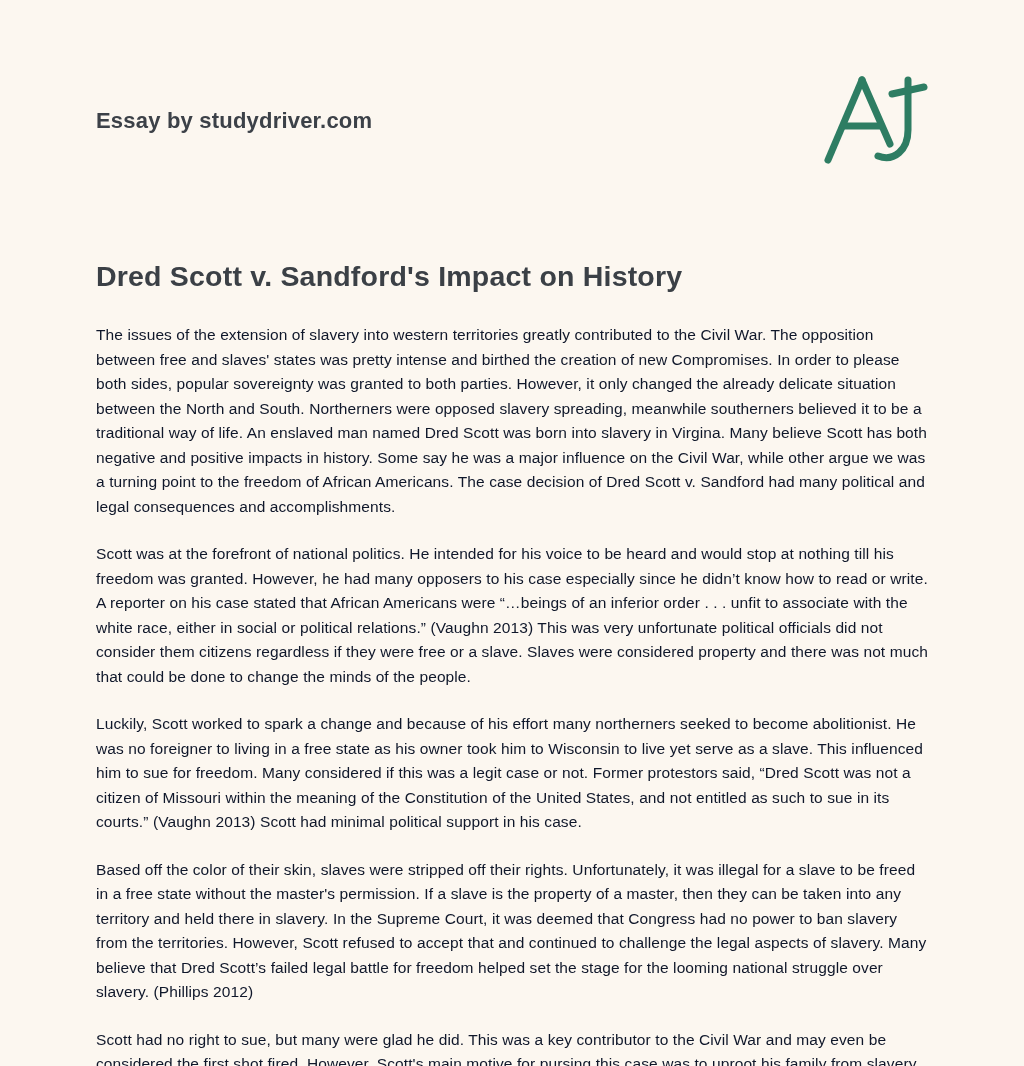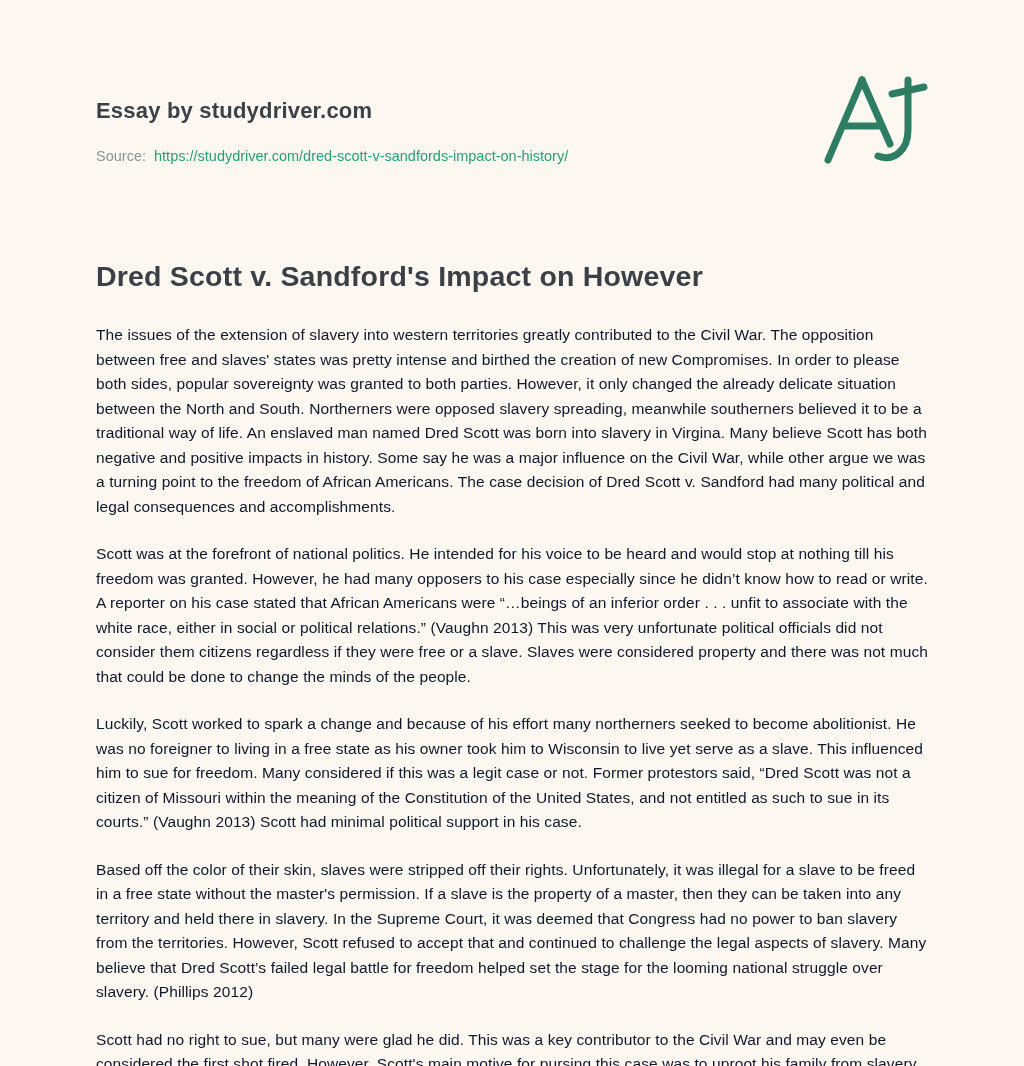--- a/index.html
+++ b/index.html
@@ -19,21 +19,21 @@
   .page {
     width: 1024px;
     height: 1066px;
     padding: 72px 96px 0 96px;
     position: relative;
   }
 
   .header {
     display: flex;
     justify-content: space-between;
-    align-items: flex-end;
+    align-items: center;
   }
 
   .header-left { padding-top: 6px; }
 
   .essay-by {
     font-size: 22px;
     font-weight: 700;
     color: #3c4148;
     letter-spacing: 0.2px;
   }
@@ -81,42 +81,38 @@
   }
 </style>
 </head>
 <body>
 
 <div class="page">
 
   <div class="header">
     <div class="header-left">
       <div class="essay-by">Essay by studydriver.com</div>
-      <div class="source-line">
-        <span class="source-label">Source:</span>
-        <a class="source-url" href="#">https://studydriver.com/dred-scott-v-sandfords-impact-on-history/</a>
-      </div>
     </div>
 
     <div class="logo-wrap">
       <svg width="110" height="92" viewBox="0 0 110 92" fill="none" xmlns="http://www.w3.org/2000/svg">
 
         <path d="M8 88 L42 8" stroke="#2e7d63" stroke-width="7" stroke-linecap="round"></path>
         <path d="M42 8 L70 72" stroke="#2e7d63" stroke-width="7" stroke-linecap="round"></path>
         <path d="M24 54 L60 54" stroke="#2e7d63" stroke-width="7" stroke-linecap="round"></path>
 
         <path d="M88 8 C88 8 88 48 88 58 C88 78 74 90 58 84" stroke="#2e7d63" stroke-width="7" stroke-linecap="round" fill="none"></path>
 
         <path d="M72 22 L104 15" stroke="#2e7d63" stroke-width="7" stroke-linecap="round"></path>
       </svg>
     </div>
   </div>
 
   <div class="article">
-    <h1 class="article-title">Dred Scott v. Sandford's Impact on However</h1>
+    <h1 class="article-title">Dred Scott v. Sandford's Impact on History</h1>
 
     <div class="article-body">
       <p>The issues of the extension of slavery into western territories greatly contributed to the Civil War. The opposition between free and slaves' states was pretty intense and birthed the creation of new Compromises. In order to please both sides, popular sovereignty was granted to both parties. However, it only changed the already delicate situation between the North and South. Northerners were opposed slavery spreading, meanwhile southerners believed it to be a traditional way of life. An enslaved man named Dred Scott was born into slavery in Virgina. Many believe Scott has both negative and positive impacts in history. Some say he was a major influence on the Civil War, while other argue we was a turning point to the freedom of African Americans. The case decision of Dred Scott v. Sandford had many political and legal consequences and accomplishments.</p>
       <p>Scott was at the forefront of national politics. He intended for his voice to be heard and would stop at nothing till his freedom was granted. However, he had many opposers to his case especially since he didn’t know how to read or write. A reporter on his case stated that African Americans were “…beings of an inferior order . . . unfit to associate with the white race, either in social or political relations.” (Vaughn 2013) This was very unfortunate political officials did not consider them citizens regardless if they were free or a slave. Slaves were considered property and there was not much that could be done to change the minds of the people.</p>
       <p>Luckily, Scott worked to spark a change and because of his effort many northerners seeked to become abolitionist. He was no foreigner to living in a free state as his owner took him to Wisconsin to live yet serve as a slave. This influenced him to sue for freedom. Many considered if this was a legit case or not. Former protestors said, “Dred Scott was not a citizen of Missouri within the meaning of the Constitution of the United States, and not entitled as such to sue in its courts.” (Vaughn 2013) Scott had minimal political support in his case.</p>
       <p>Based off the color of their skin, slaves were stripped off their rights. Unfortunately, it was illegal for a slave to be freed in a free state without the master's permission. If a slave is the property of a master, then they can be taken into any territory and held there in slavery. In the Supreme Court, it was deemed that Congress had no power to ban slavery from the territories. However, Scott refused to accept that and continued to challenge the legal aspects of slavery. Many believe that Dred Scott’s failed legal battle for freedom helped set the stage for the looming national struggle over slavery. (Phillips 2012)</p>
       <p>Scott had no right to sue, but many were glad he did. This was a key contributor to the Civil War and may even be considered the first shot fired. However, Scott's main motive for pursing this case was to uproot his family from slavery. He had a wife an</p>
     </div>
   </div>
 

